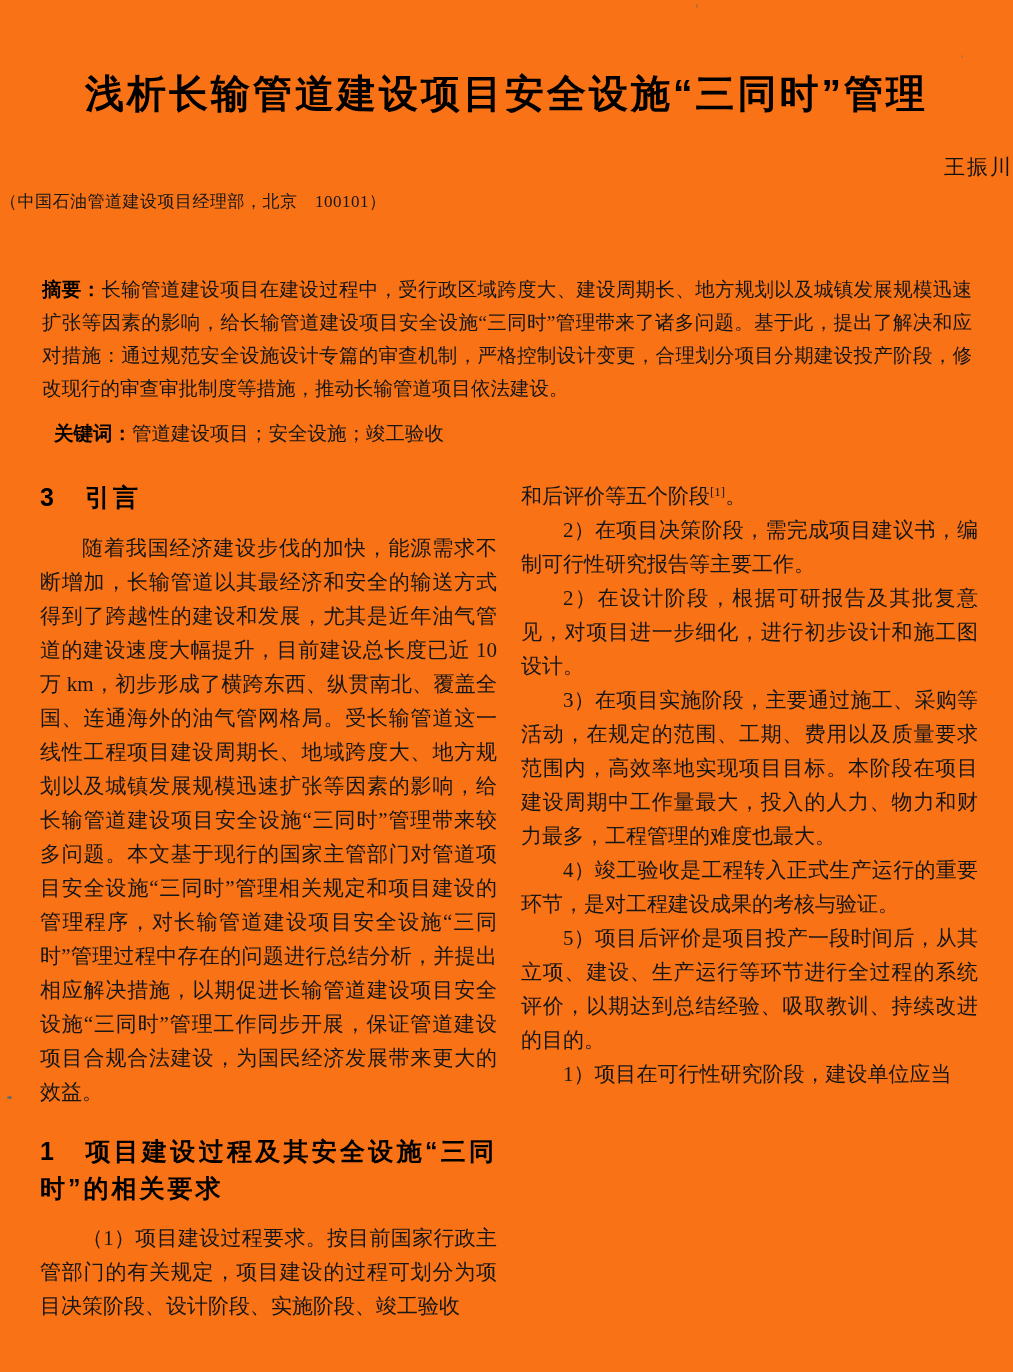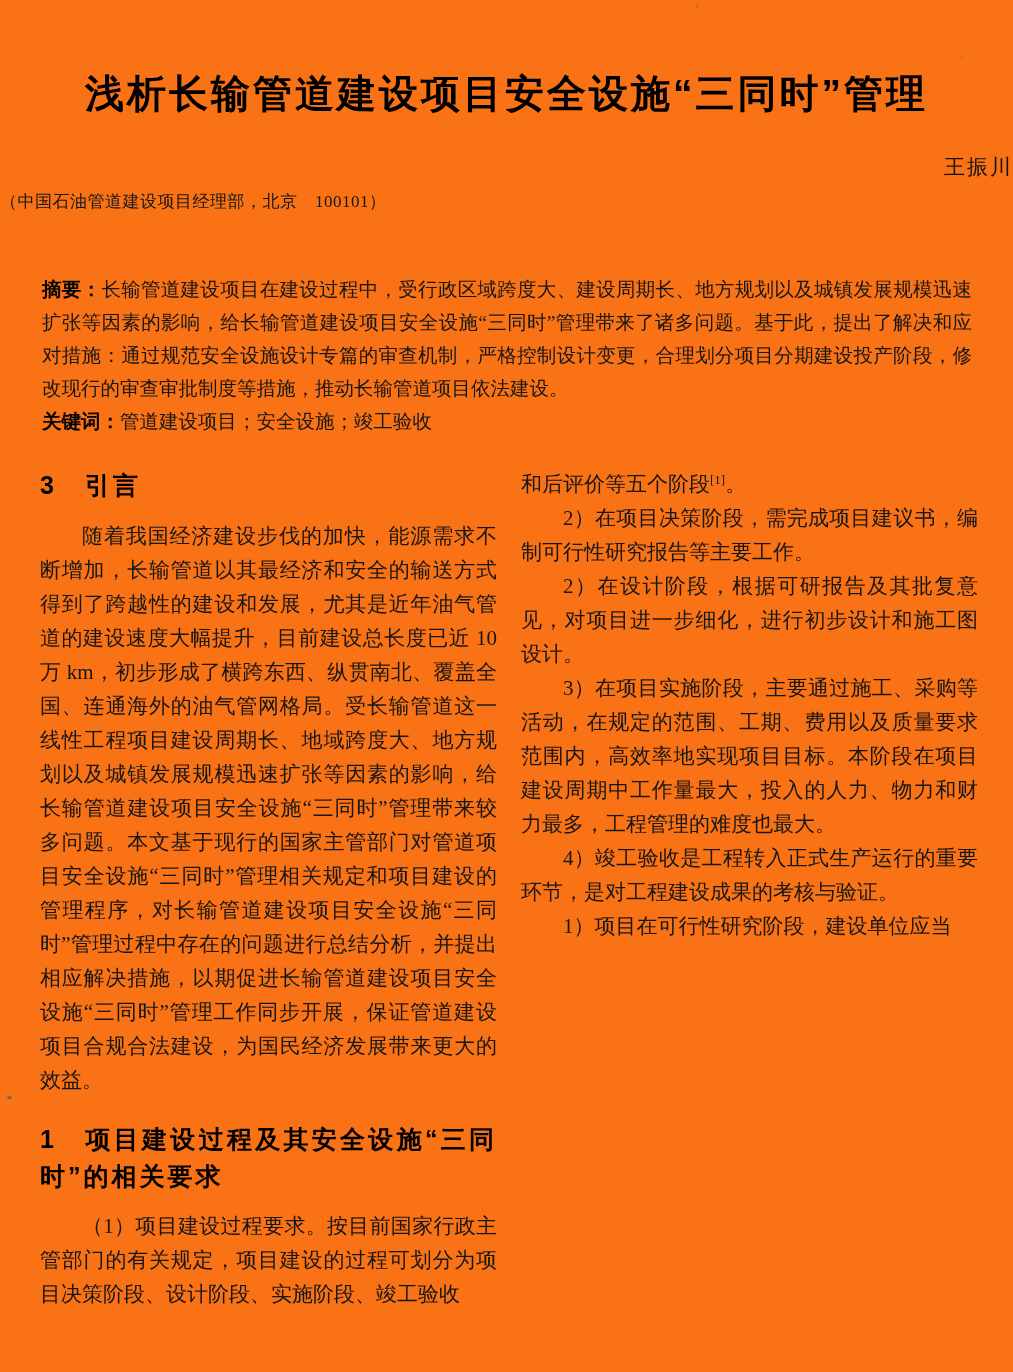--- a/index.html
+++ b/index.html
@@ -44,21 +44,21 @@
     margin: 60px 41px 0 42px;
   }
   .abs-p {
     margin: 0;
     font-size: 19.5px;
     line-height: 33px;
     text-align: justify;
     color: #161616;
   }
   .kw-p {
-    margin: 0;
+    margin: 12px;
     font-size: 19.5px;
     line-height: 33px;
     color: #161616;
   }
   .lbl {
     font-family: "Liberation Sans", sans-serif;
     font-weight: bold;
     font-style: normal;
     color: #000;
   }
@@ -128,20 +128,21 @@
       <h2 class="sec sec1">1　项目建设过程及其安全设施“三同时”的相关要求</h2>
       <p class="indent">（1）项目建设过程要求。按目前国家行政主管部门的有关规定，项目建设的过程可划分为项目决策阶段、设计阶段、实施阶段、竣工验收</p>
     </div>
 
     <div class="col">
       <p><span>和后评价等五个阶段</span><sup class="cite">[1]</sup><span>。</span></p>
       <p class="indent">2）在项目决策阶段，需完成项目建议书，编制可行性研究报告等主要工作。</p>
       <p class="indent">2）在设计阶段，根据可研报告及其批复意见，对项目进一步细化，进行初步设计和施工图设计。</p>
       <p class="indent">3）在项目实施阶段，主要通过施工、采购等活动，在规定的范围、工期、费用以及质量要求范围内，高效率地实现项目目标。本阶段在项目建设周期中工作量最大，投入的人力、物力和财力最多，工程管理的难度也最大。</p>
       <p class="indent">4）竣工验收是工程转入正式生产运行的重要环节，是对工程建设成果的考核与验证。</p>
+      <p class="indent">5）项目后评价是项目投产一段时间后，从其立项、建设、生产运行等环节进行全过程的系统评价，以期达到总结经验、吸取教训、持续改进的目的。</p>
       <p class="indent">1）项目在可行性研究阶段，建设单位应当</p>
     </div>
 
   </div>
 
   <span class="speck speck-a"></span>
   <span class="speck speck-b"></span>
   <span class="speck speck-c"></span>
 
 </div>

